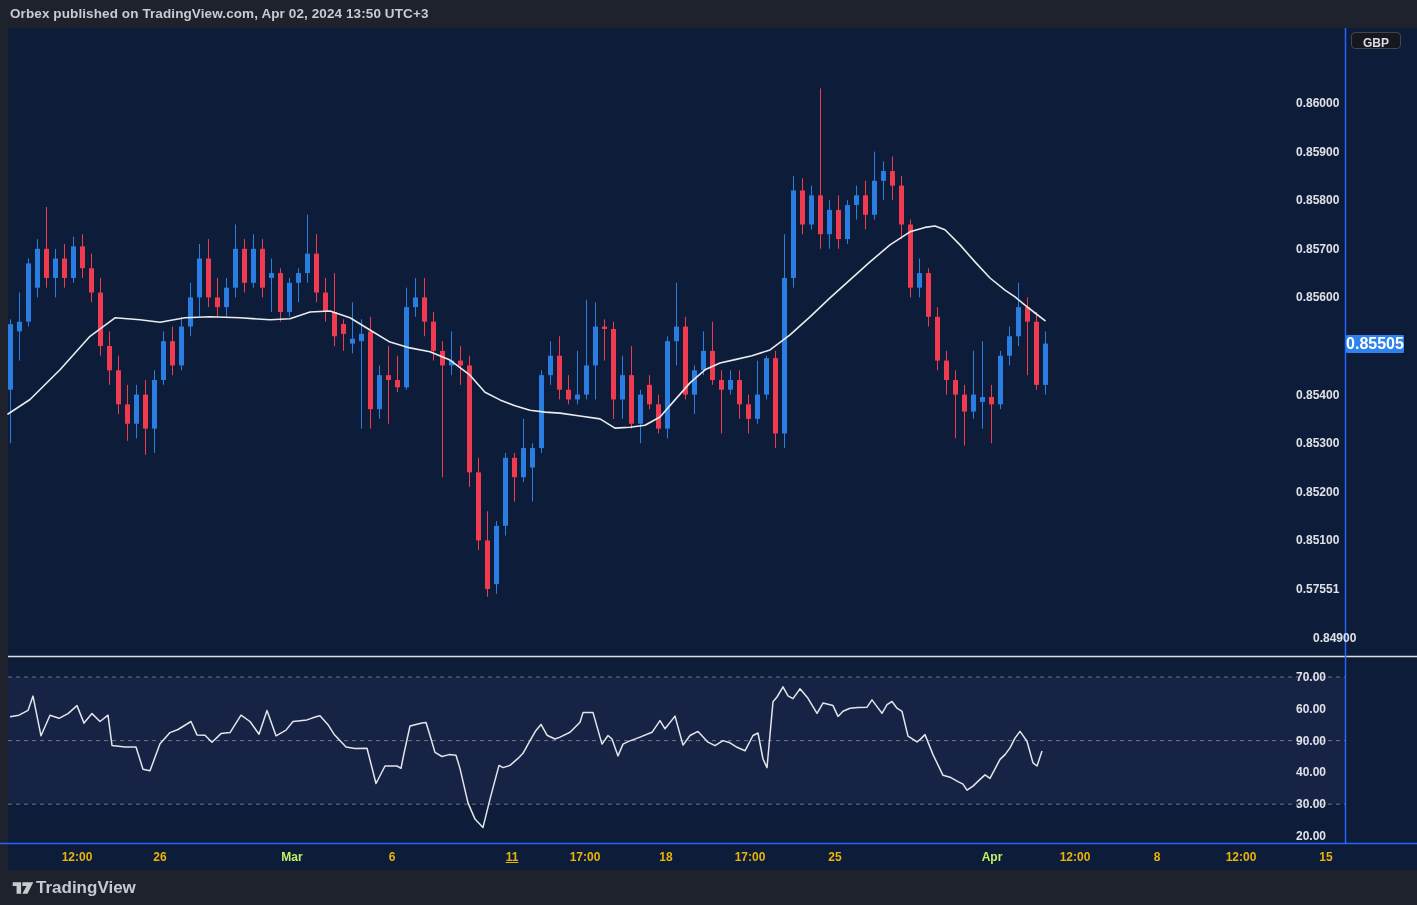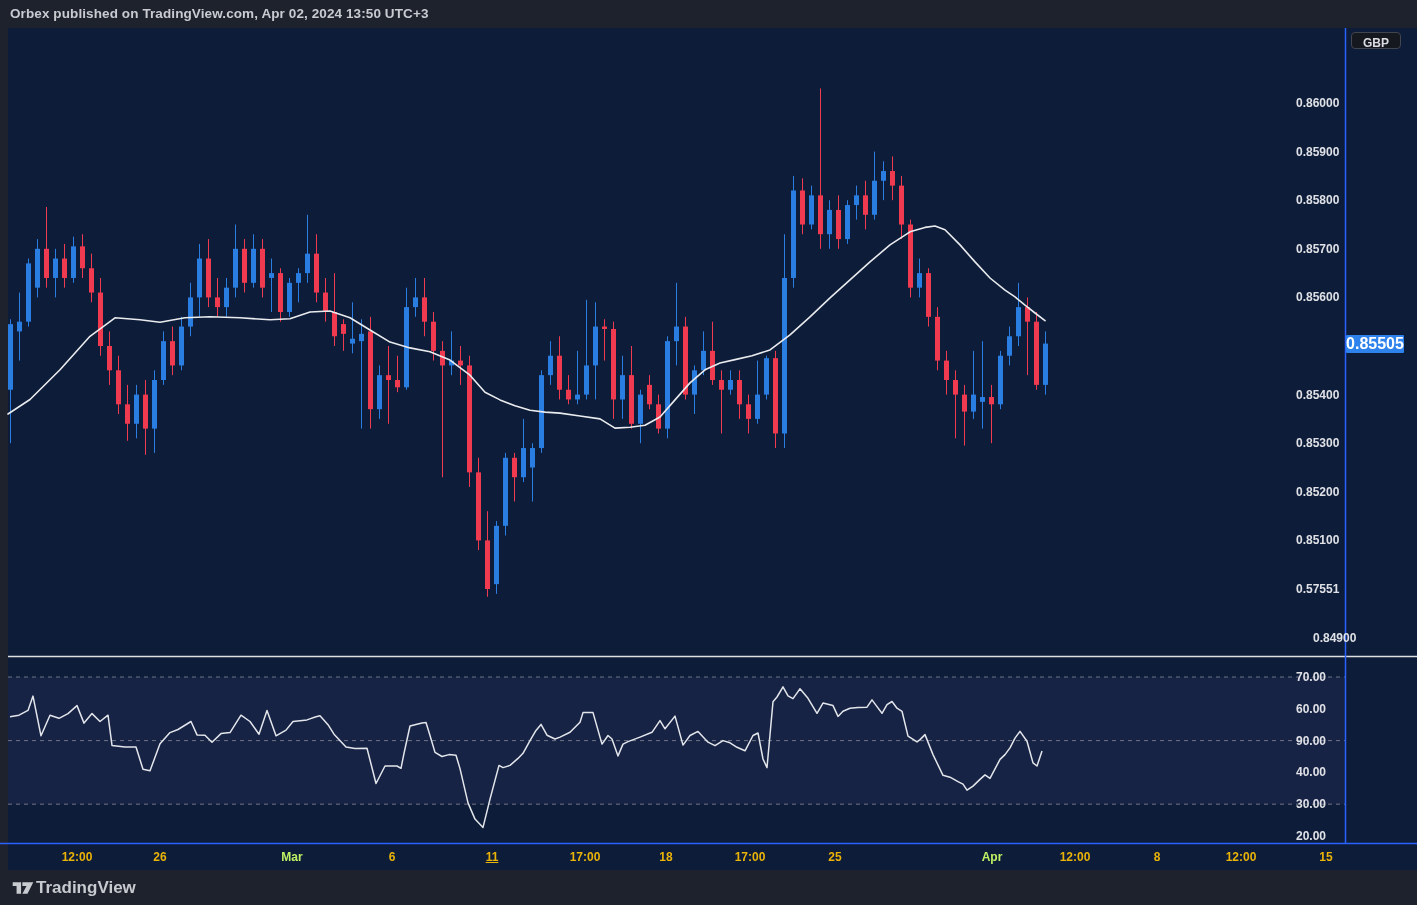--- a/index.html
+++ b/index.html
@@ -293,21 +293,21 @@
       <div class="ptick" style="top: 669px;">70.00</div>
       <div class="ptick" style="top: 700.8px;">60.00</div>
       <div class="ptick" style="top: 732.6px;">90.00</div>
       <div class="ptick" style="top: 764.4px;">40.00</div>
       <div class="ptick" style="top: 796.2px;">30.00</div>
       <div class="ptick" style="top: 828px;">20.00</div>
       <div class="ttick" style="left: 77px;">12:00</div>
       <div class="ttick" style="left: 160px;">26</div>
       <div class="ttick major" style="left: 292px;">Mar</div>
       <div class="ttick" style="left: 392px;">6</div>
-      <div class="ttick" style="left: 492px; text-decoration: underline;">11</div>
+      <div class="ttick" style="left: 512px; text-decoration: underline;">11</div>
       <div class="ttick" style="left: 585px;">17:00</div>
       <div class="ttick" style="left: 666px;">18</div>
       <div class="ttick" style="left: 750px;">17:00</div>
       <div class="ttick" style="left: 835px;">25</div>
       <div class="ttick major" style="left: 992px;">Apr</div>
       <div class="ttick" style="left: 1075px;">12:00</div>
       <div class="ttick" style="left: 1157px;">8</div>
       <div class="ttick" style="left: 1241px;">12:00</div>
       <div class="ttick" style="left: 1326px;">15</div>
     </div>

